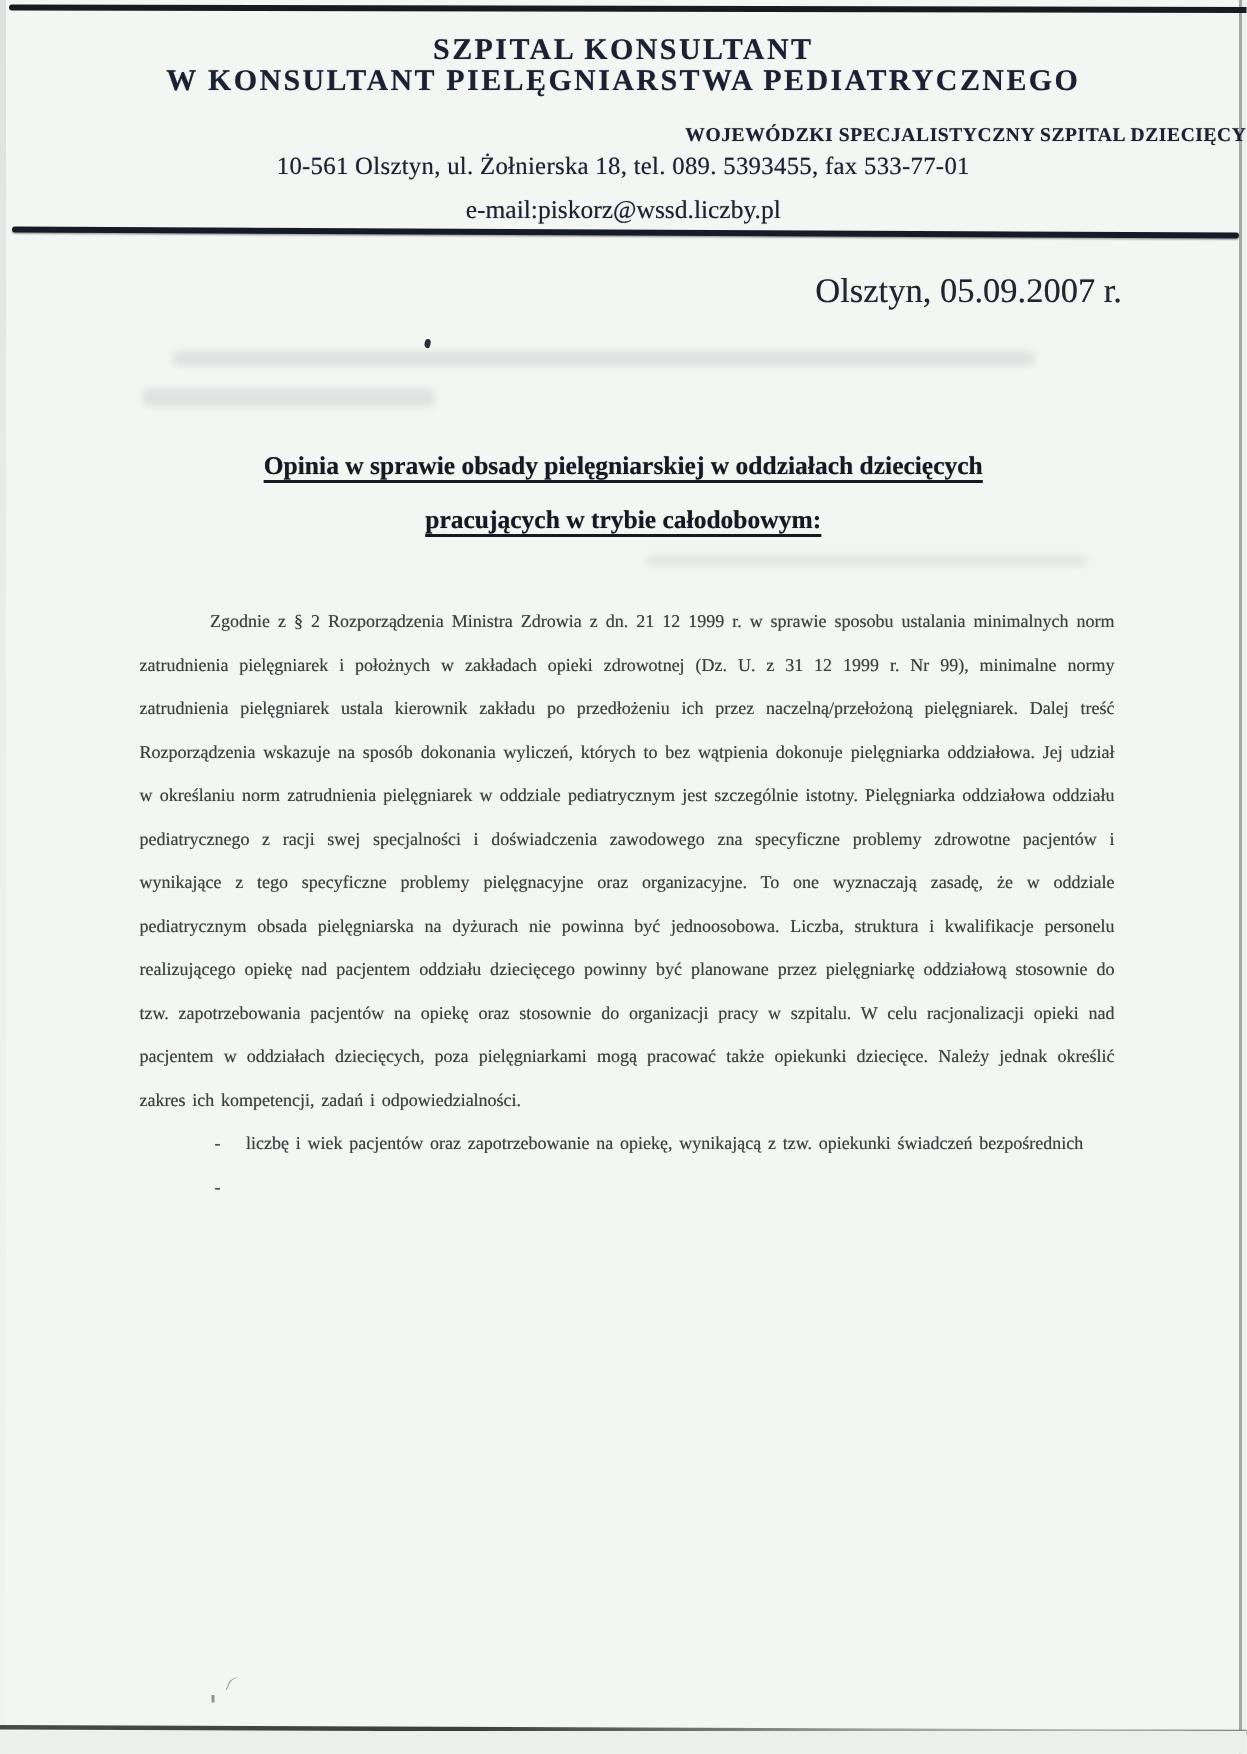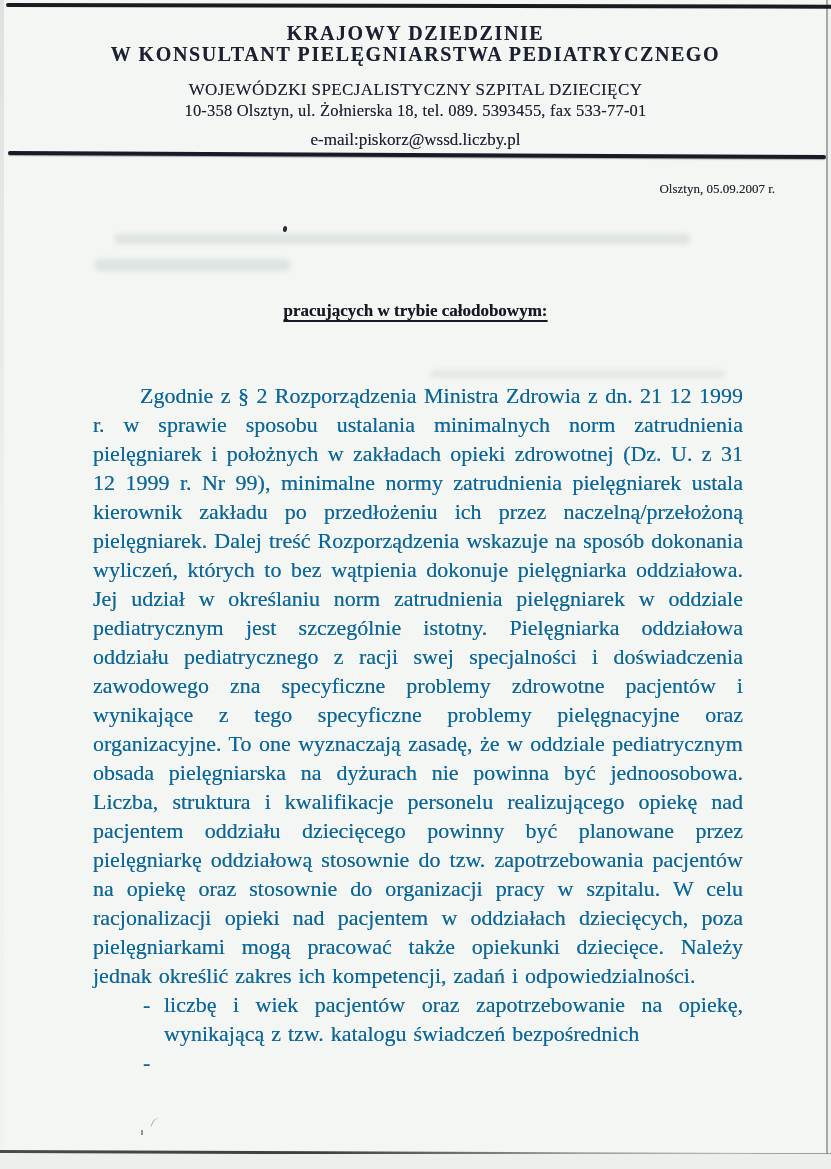--- a/index.html
+++ b/index.html
@@ -37,34 +37,34 @@
   .ink-dot{position:absolute;left:283px;top:226px;width:4px;height:6px;background:#2b2c36;
     border-radius:50% 50% 40% 60%;transform:rotate(14deg);}
   .mark-a{position:absolute;left:152px;top:1118px;width:9px;height:11px;
     border-left:1.5px solid #8b9097;border-radius:60% 0 0 0;transform:rotate(24deg);opacity:.8;}
   .mark-b{position:absolute;left:141px;top:1130px;width:2px;height:5px;background:#7d828a;opacity:.85;}
 
   
   .letterhead{position:absolute;top:23px;left:0;width:100%;text-align:center;color:#1b2132;
     text-shadow:0 0 .6px rgba(27,33,50,.55);}
   .lh-main{font-size:20px;font-weight:bold;letter-spacing:1.6px;line-height:21px;}
-  .lh-sub{font-size:17px;font-weight:normal;letter-spacing:.4px;margin-top:15px;line-height:19px;}
+  .lh-sub{font-size:13px;font-weight:bold;letter-spacing:.4px;margin-top:15px;line-height:19px;text-align:right;}
   .lh-addr{font-size:16.5px;letter-spacing:.2px;margin-top:2px;line-height:20px;}
   .lh-mail{font-size:17px;margin-top:9px;line-height:20px;}
 
   
-  .dateline{position:absolute;top:181px;right:56px;font-size:13px;color:#23242f;
+  .dateline{position:absolute;top:181px;right:83px;font-size:23px;color:#23242f;
     text-shadow:0 0 .5px rgba(35,36,47,.5);}
   .doc-title{position:absolute;top:293px;left:0;width:100%;text-align:center;
     font-size:17px;font-weight:bold;line-height:36px;color:#171823;
     text-shadow:0 0 .6px rgba(23,24,35,.6);}
   .doc-title .tline{text-decoration:underline;text-underline-offset:4px;
     text-decoration-thickness:1.5px;}
-  .body-text{position:absolute;top:381px;left:93px;width:650px;font-size:22px;
-    line-height:29px;text-align:justify;color:#0369a1;word-spacing:1.5px;
+  .body-text{position:absolute;top:400px;left:93px;width:650px;font-size:12px;
+    line-height:29px;text-align:justify;color:#404040;word-spacing:1.5px;
     text-shadow:0 0 .5px rgba(30,31,43,.55);}
   .body-text p{margin:0;text-indent:47px;}
   .bullet-item{display:flex;padding-left:50px;}
   .bullet-item .dash{width:21px;flex:0 0 21px;}
   .bullet-item .btext{flex:1;text-align:justify;}
 </style>
 </head>
 <body>
 
 <div class="paper">
@@ -77,37 +77,38 @@
   <div class="bottom-rule"></div>
   <div class="bottom-band"></div>
   <div class="smudge s1"></div>
   <div class="smudge s2"></div>
   <div class="smudge s3"></div>
   <div class="ink-dot"></div>
   <div class="mark-a"></div>
   <div class="mark-b"></div>
 
   <div class="letterhead">
-    <div class="lh-main">KRAJOWY DZIEDZINIE</div>
+    <div class="lh-main">SZPITAL KONSULTANT</div>
     <div class="lh-main">W KONSULTANT PIELĘGNIARSTWA PEDIATRYCZNEGO</div>
     <div class="lh-sub">WOJEWÓDZKI SPECJALISTYCZNY SZPITAL DZIECIĘCY</div>
-    <div class="lh-addr">10-358 Olsztyn, ul. Żołnierska 18, tel. 089. 5393455, fax 533-77-01</div>
+    <div class="lh-addr">10-561 Olsztyn, ul. Żołnierska 18, tel. 089. 5393455, fax 533-77-01</div>
     <div class="lh-mail">e-mail:piskorz@wssd.liczby.pl</div>
   </div>
 
   <div class="dateline">Olsztyn, 05.09.2007 r.</div>
 
   <div class="doc-title">
+    <div class="tline">Opinia w sprawie obsady pielęgniarskiej w oddziałach dziecięcych</div>
     <div class="tline">pracujących w trybie całodobowym:</div>
   </div>
 
   <div class="body-text">
     <p>Zgodnie z § 2 Rozporządzenia Ministra Zdrowia z dn. 21 12 1999 r. w sprawie sposobu ustalania minimalnych norm zatrudnienia pielęgniarek i położnych w zakładach opieki zdrowotnej (Dz. U. z 31 12 1999 r. Nr 99), minimalne normy zatrudnienia pielęgniarek ustala kierownik zakładu po przedłożeniu ich przez naczelną/przełożoną pielęgniarek. Dalej treść Rozporządzenia wskazuje na sposób dokonania wyliczeń, których to bez wątpienia dokonuje pielęgniarka oddziałowa. Jej udział w określaniu norm zatrudnienia pielęgniarek w oddziale pediatrycznym jest szczególnie istotny. Pielęgniarka oddziałowa oddziału pediatrycznego z racji swej specjalności i doświadczenia zawodowego zna specyficzne problemy zdrowotne pacjentów i wynikające z tego specyficzne problemy pielęgnacyjne oraz organizacyjne. To one wyznaczają zasadę, że w oddziale pediatrycznym obsada pielęgniarska na dyżurach nie powinna być jednoosobowa. Liczba, struktura i kwalifikacje personelu realizującego opiekę nad pacjentem oddziału dziecięcego powinny być planowane przez pielęgniarkę oddziałową stosownie do tzw. zapotrzebowania pacjentów na opiekę oraz stosownie do organizacji pracy w szpitalu. W celu racjonalizacji opieki nad pacjentem w oddziałach dziecięcych, poza pielęgniarkami mogą pracować także opiekunki dziecięce. Należy jednak określić zakres ich kompetencji, zadań i odpowiedzialności.</p>
     <div class="bullet-item">
       <span class="dash">-</span>
-      <span class="btext">liczbę i wiek pacjentów oraz zapotrzebowanie na opiekę, wynikającą z tzw. katalogu świadczeń bezpośrednich</span>
+      <span class="btext">liczbę i wiek pacjentów oraz zapotrzebowanie na opiekę, wynikającą z tzw. opiekunki świadczeń bezpośrednich</span>
     </div>
     <div class="bullet-item">
       <span class="dash">-</span>
     </div>
   </div>
 
 </div>
 
 </body></html>

